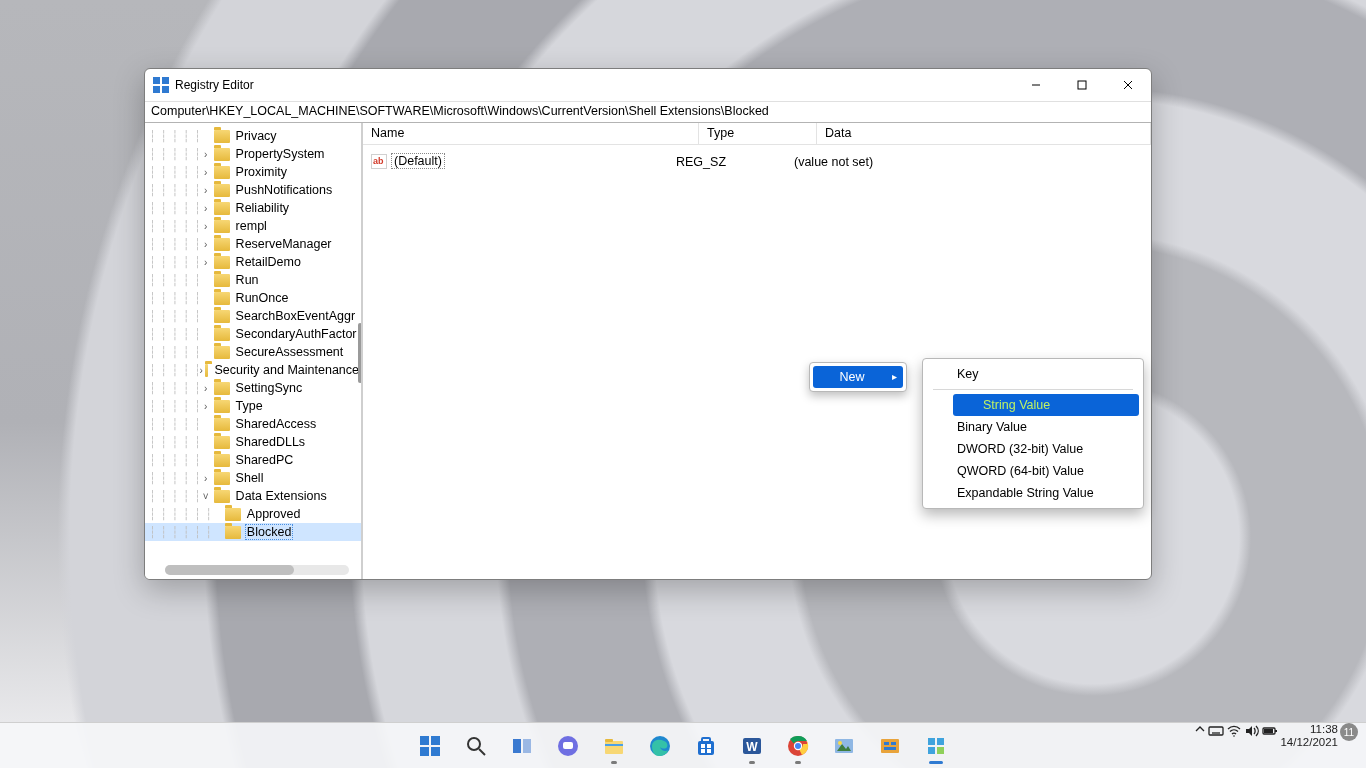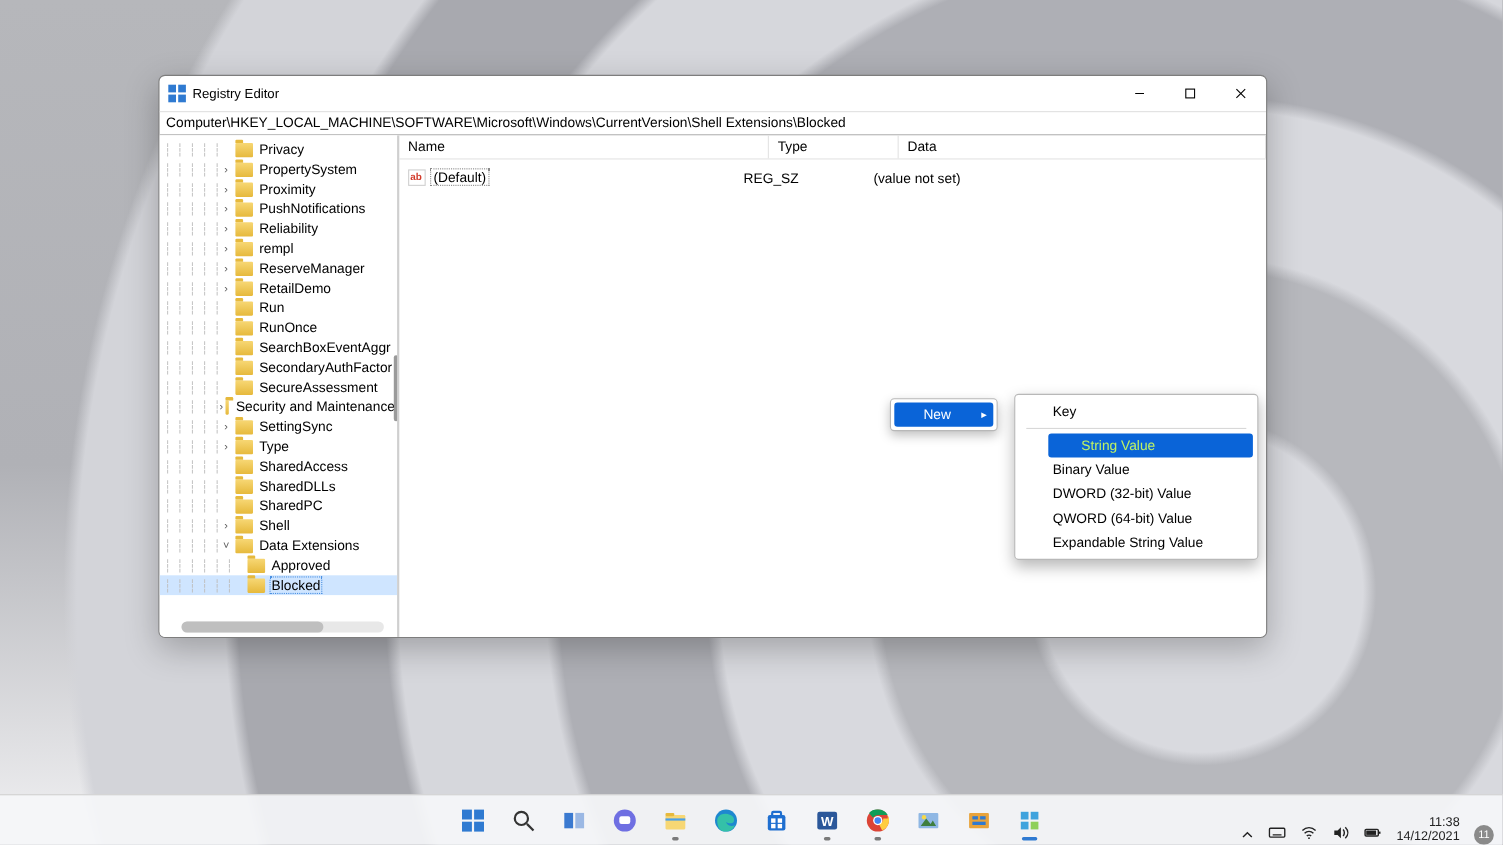--- a/index.html
+++ b/index.html
@@ -113,21 +113,21 @@
     background:rgba(245,246,248,0.92); border-top:1px solid #cfcfcf;
     display:flex; align-items:center;
   }
   .tb-center { position:absolute; left:50%; transform:translateX(-50%); display:flex; gap:6px; align-items:center; }
   .tb-btn { width:40px; height:40px; border-radius:4px; display:flex; align-items:center; justify-content:center; }
   .tb-btn svg{ width:24px; height:24px; }
   .active-dot{ position:relative; }
   .active-dot::after{ content:""; position:absolute; bottom:2px; left:50%; transform:translateX(-50%); width:6px; height:3px; background:#7a7a7a; border-radius:2px; }
   .active-dot.on::after{ background:#2f7ad1; width:14px; }
 
-  .tray { position:absolute; right:8px; display:flex; align-items:flex-end; gap:13px; height:100%; font-size:11.5px; color:#222; }
+  .tray { position:absolute; right:8px; display:flex; align-items:flex-start; gap:2px; height:100%; font-size:11.5px; color:#222; }
   .tray .clock { text-align:right; line-height:13px; }
   .tray .badge { width:18px; height:18px; border-radius:9px; background:#8a8a8a; color:#fff; font-size:10px; display:flex; align-items:center; justify-content:center; }
   .tray svg { width:16px; height:16px; stroke:#222; fill:none; stroke-width:1.3; }
   .tray .chev svg{ width:12px; height:12px; }
 </style>
 </head>
 <body>
 
 <div class="wallpaper"></div>
 

